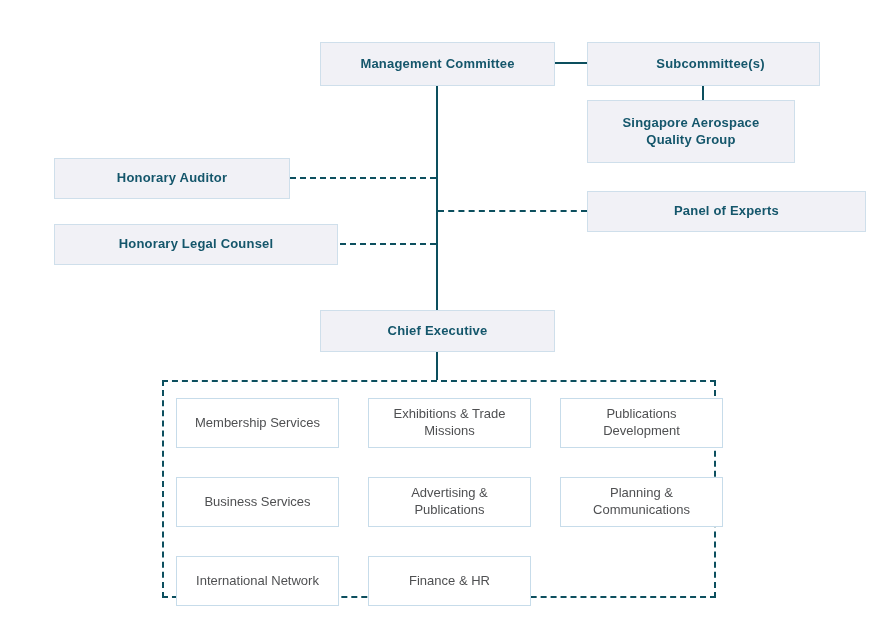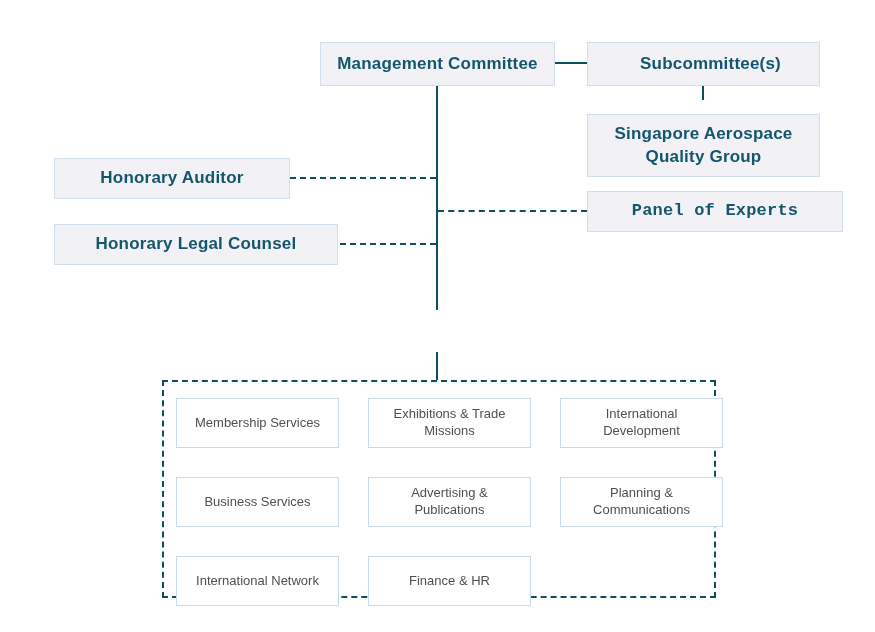--- a/index.html
+++ b/index.html
@@ -16,21 +16,21 @@
   }
   
   .node {
     position: absolute;
     background: #f1f1f6;
     border: 1px solid #cfdfeb;
     display: flex; align-items: center; justify-content: center;
     text-align: center;
     color: #14566b;
     font-weight: 700;
-    font-size: 17px;
+    font-size: 13px;
     line-height: 1.3;
     letter-spacing: 0.2px;
     padding: 4px 10px;
   }
   
   .line { position: absolute; }
   .line.solid-h { height: 2px; background: #0c4f5e; }
   .line.solid-v { width: 2px; background: #0c4f5e; }
   .line.dash-h  { height: 0; border-top: 2px dashed #0c4f5e; }
   
@@ -75,47 +75,50 @@
   <div class="line dash-h" style="left:290px; top:243px; width:146px;"></div>
 
   <div class="node" style="left:320px; top:42px; width:235px; height:44px;">
     <span>Management Committee</span>
   </div>
 
   <div class="node" style="left:587px; top:42px; width:233px; height:44px;padding-left:24px;">
     <span>Subcommittee(s)</span>
   </div>
 
-  <div class="node" style="left:587px; top:114px; width:233px; height:63px;">
+  <div class="node" style="left:587px; top:100px; width:208px; height:63px;">
     <span>Singapore Aerospace Quality Group</span>
   </div>
 
   <div class="node" style="left:54px; top:158px; width:236px; height:41px;">
     <span>Honorary Auditor</span>
   </div>
 
-  <div class="node" style="left:587px; top:191px; width:256px; height:41px;font-family:Liberation Mono, monospace;">
+  <div class="node" style="left:587px; top:191px; width:279px; height:41px;">
     <span>Panel of Experts</span>
   </div>
 
   <div class="node" style="left:54px; top:224px; width:284px; height:41px;">
     <span>Honorary Legal Counsel</span>
   </div>
 
+  <div class="node" style="left:320px; top:310px; width:235px; height:42px;">
+    <span>Chief Executive</span>
+  </div>
 
   <div class="dept-wrap">
     <div class="dept-grid">
       <div class="dept">
         <span>Membership Services</span>
       </div>
       <div class="dept">
         <span>Exhibitions &amp; Trade Missions</span>
       </div>
       <div class="dept">
-        <span>International Development</span>
+        <span>Publications Development</span>
       </div>
       <div class="dept">
         <span>Business Services</span>
       </div>
       <div class="dept">
         <span>Advertising &amp; Publications</span>
       </div>
       <div class="dept">
         <span>Planning &amp; Communications</span>
       </div>

